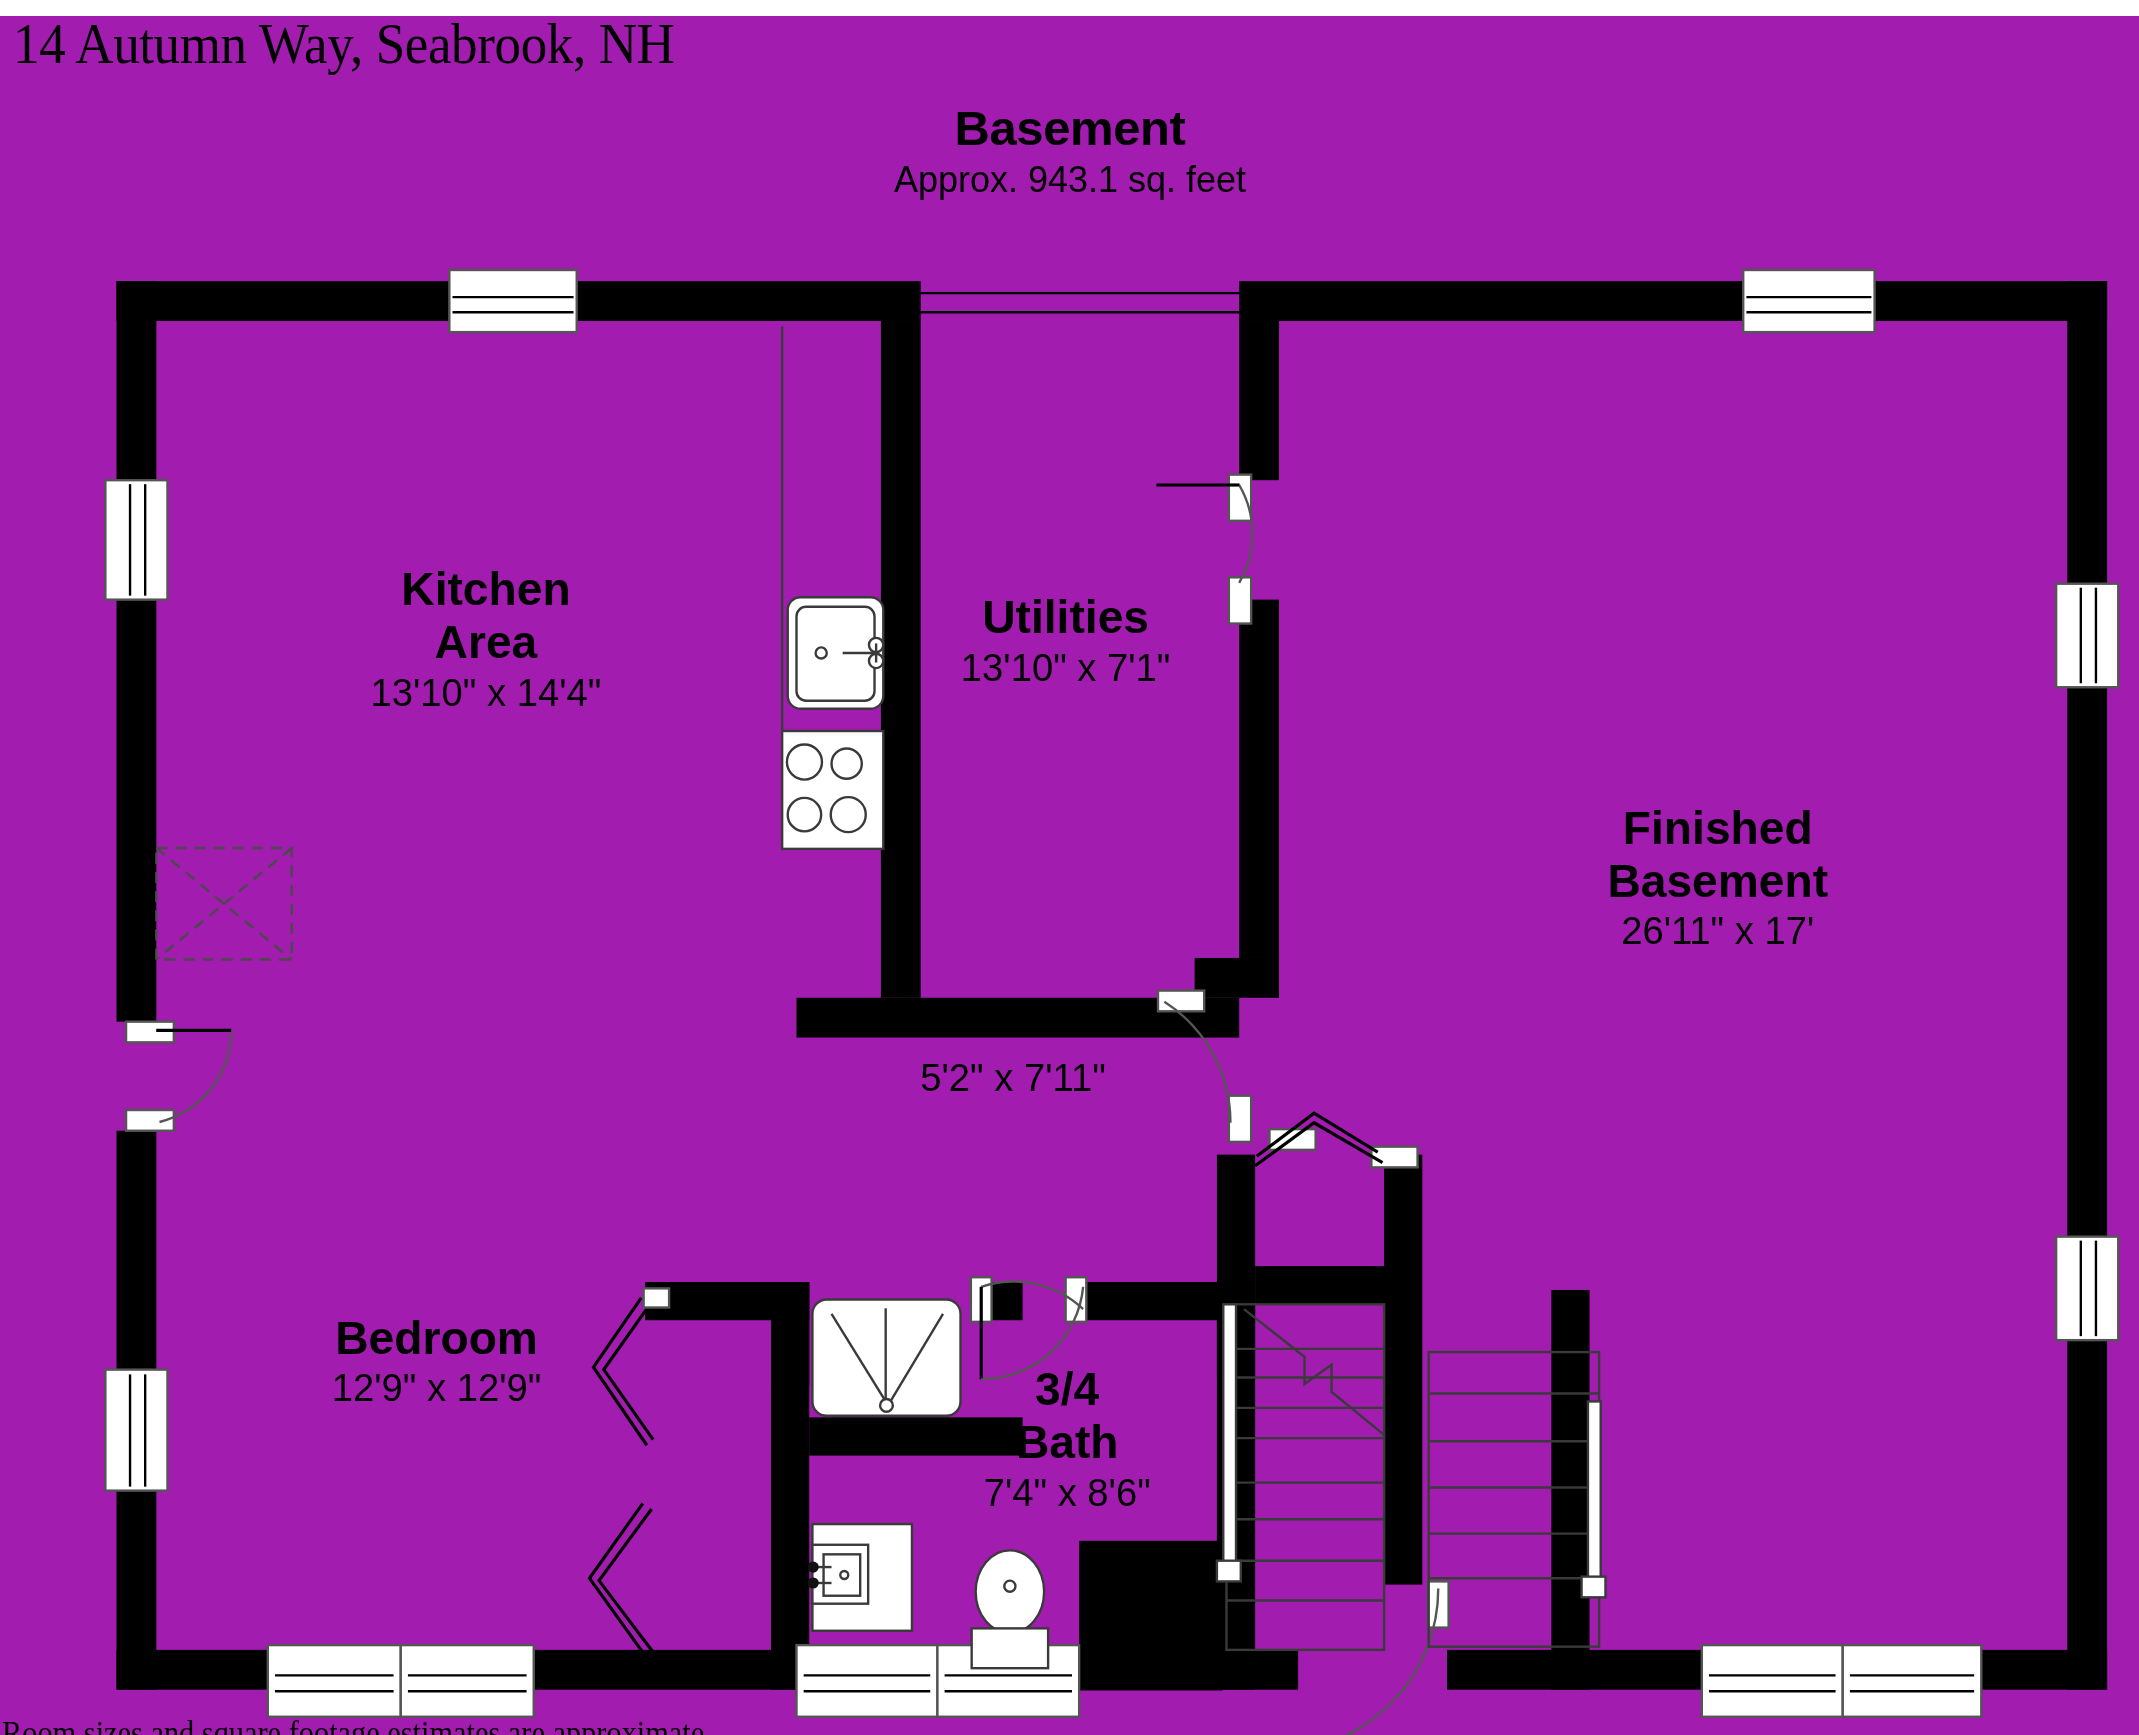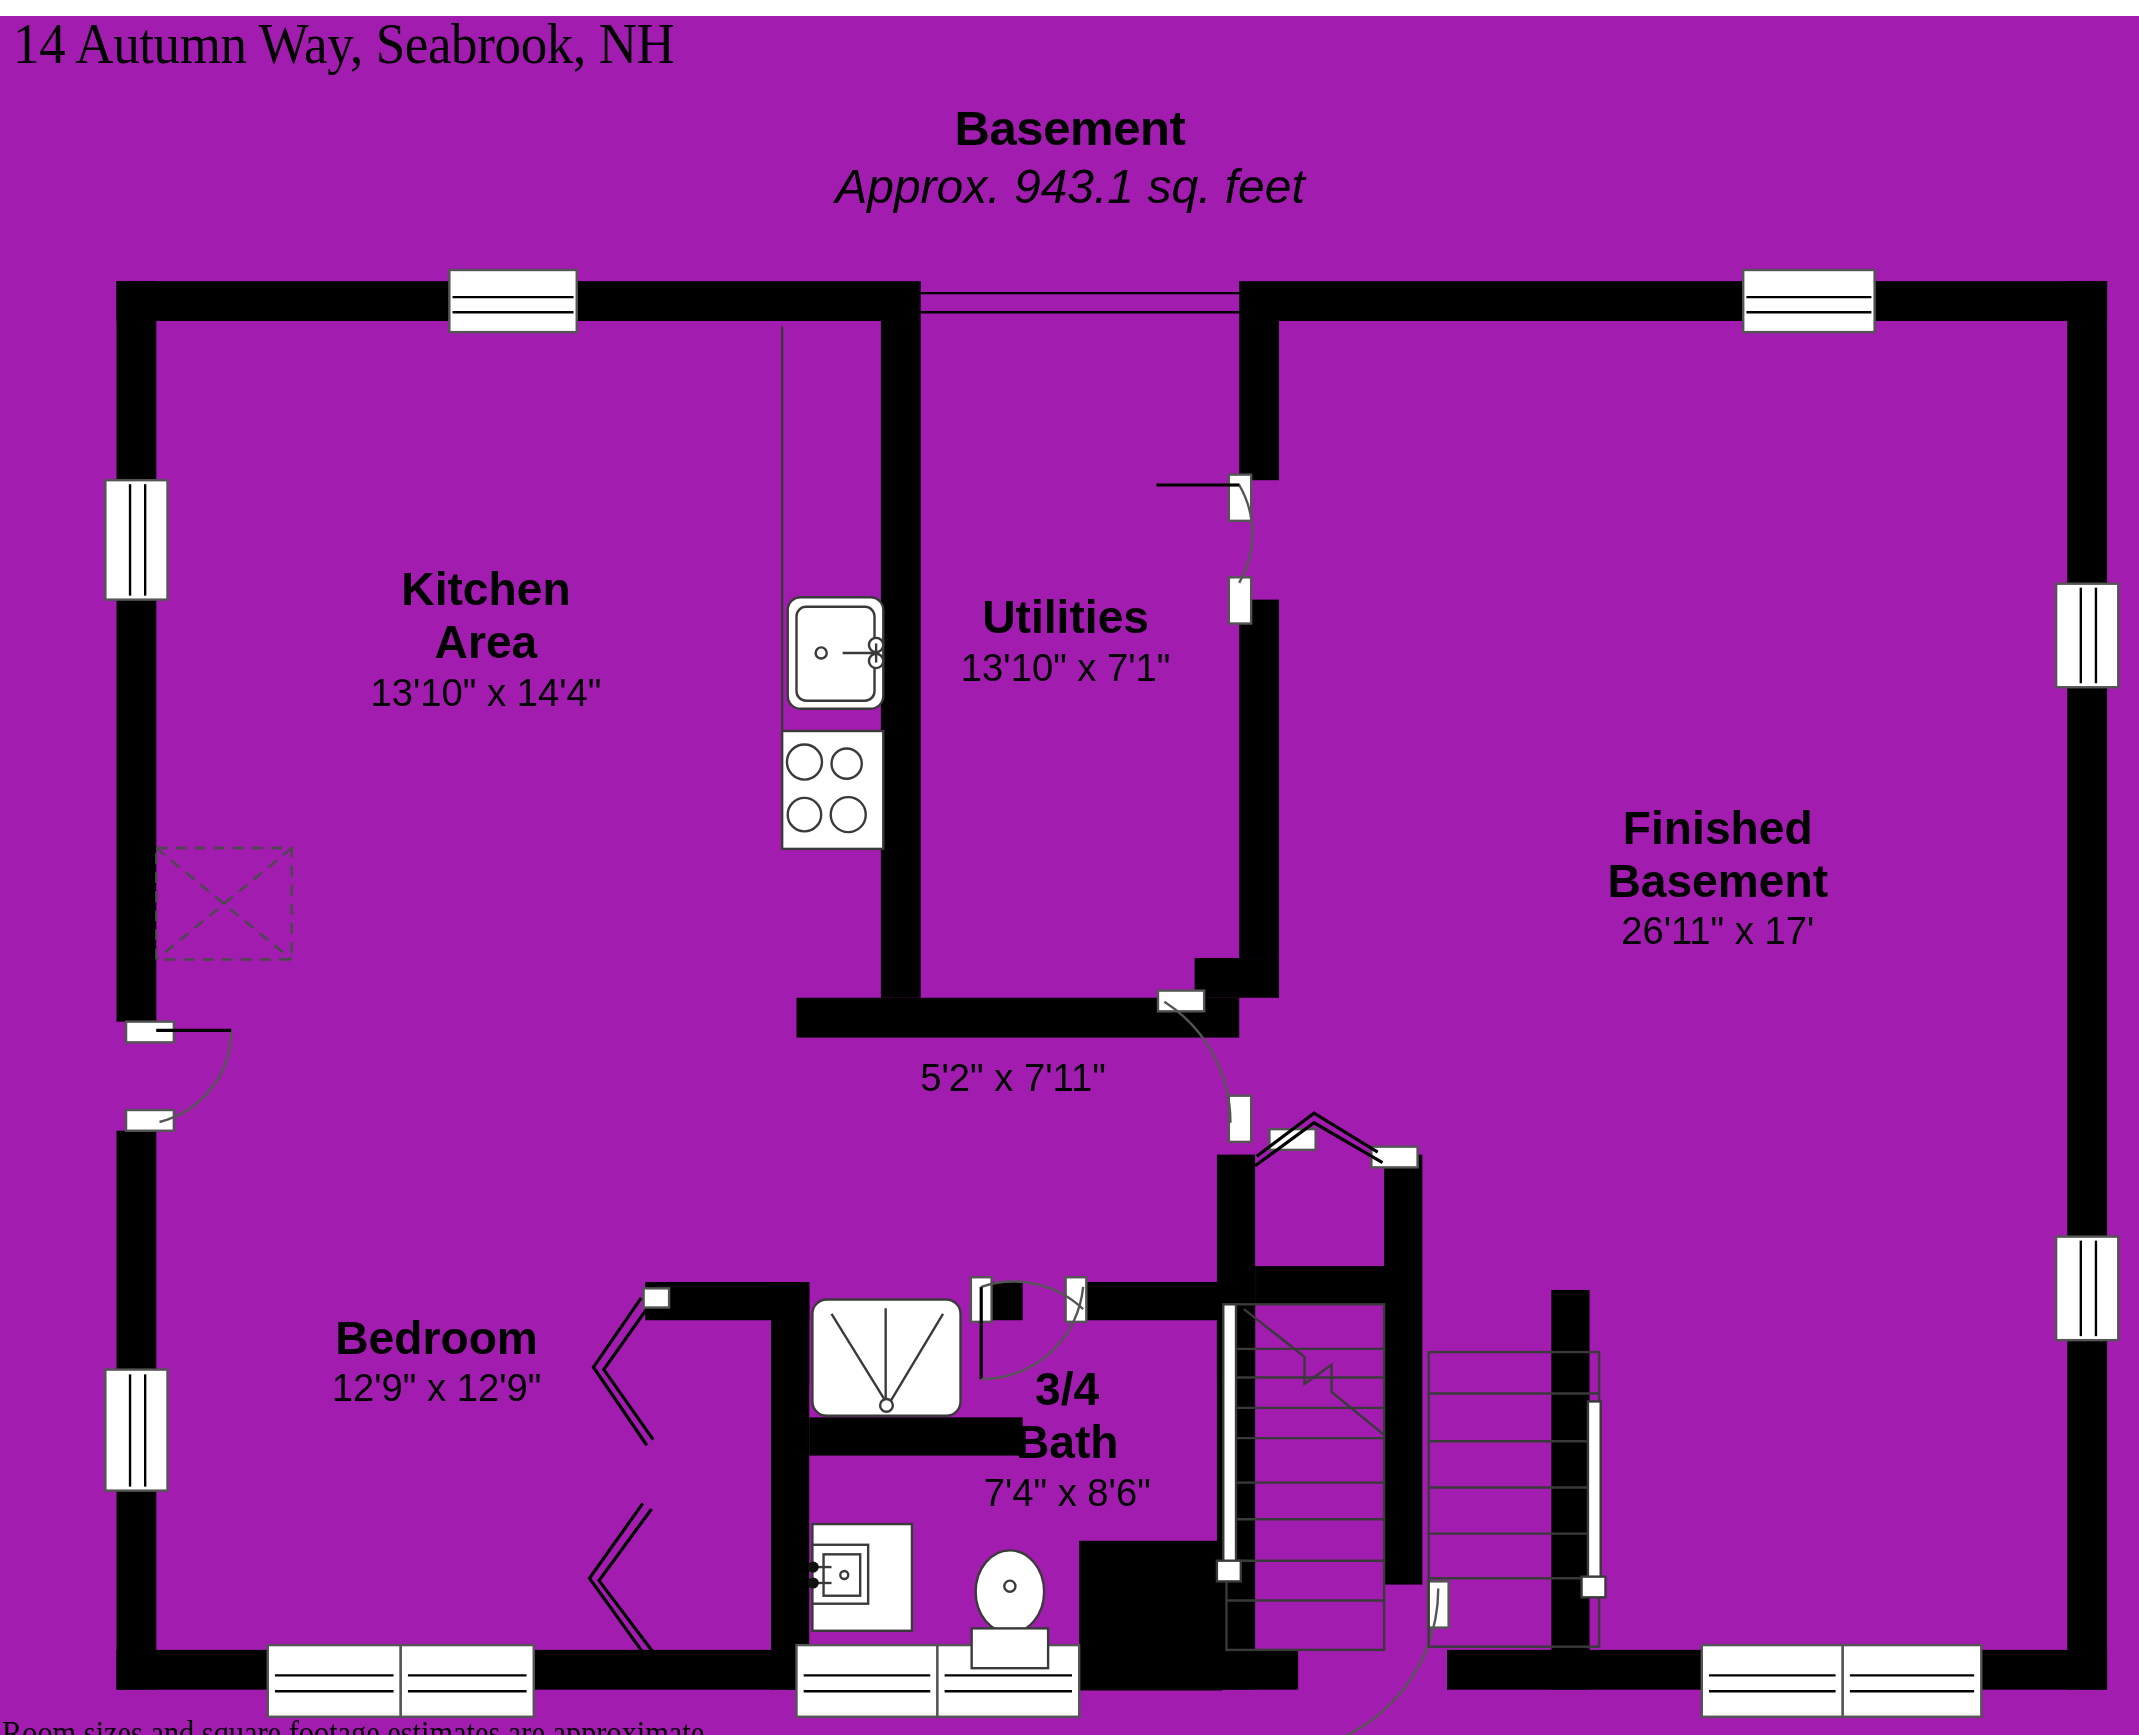--- a/index.html
+++ b/index.html
@@ -54,24 +54,23 @@
     color: #000000;
   }
   .plan-heading .h-main {
     display: block;
     font-size: 49px;
     font-weight: 700;
     letter-spacing: -0.4px;
   }
   .plan-heading .h-sub {
     display: block;
-    font-size: 48px;
+    font-size: 36px;
     font-weight: 400;
     margin-top: 3.2px;
-    font-style: italic;
   }
   #heading-block { top: 84px; }
   svg.plan {
     position: absolute;
     left: 0;
     top: 0;
     width: 2140px;
     height: 1735px;
   }
   .wall { fill: #000000; }

